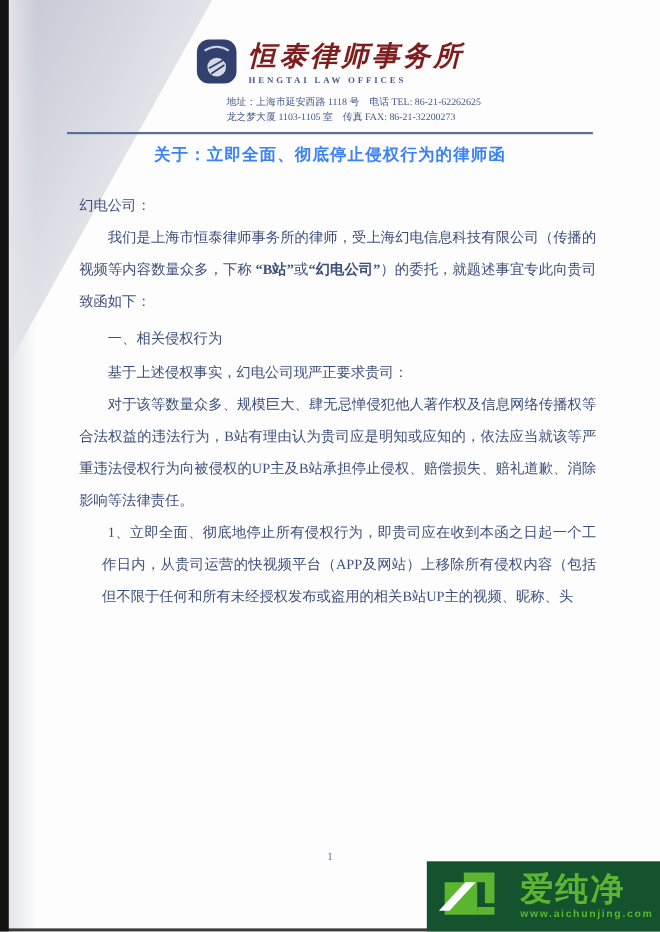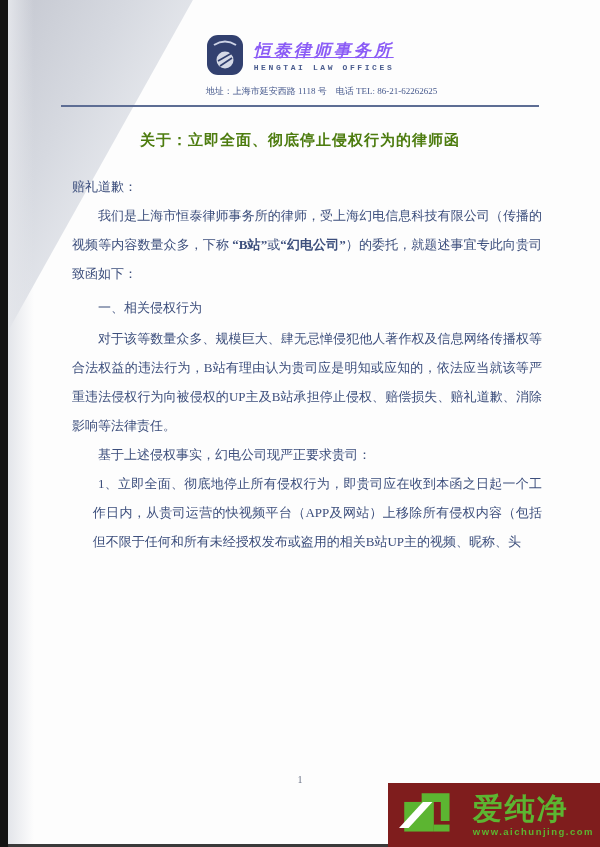--- a/index.html
+++ b/index.html
@@ -23,54 +23,53 @@
   .left-soft {
     position:absolute; left:8px; top:0; width:26px; height:847px; z-index:0;
     background:linear-gradient(to right,#e3e5ea,rgba(255,255,255,0));
   }
 
   
   .header { position:absolute; left:0; top:34px; width:600px; z-index:2; text-align:center; }
   .brand-row { display:flex; align-items:center; justify-content:center; gap:10px; }
   .brand-names { text-align:left; }
   .firm-cn {
-    font-size:17px; font-weight:bold; color:#8b5cf6; letter-spacing:3px;
+    font-size:25px; font-weight:bold; color:#7f1d1d; letter-spacing:3px;
     font-style:italic;
-    text-decoration:underline;
   }
-  .firm-en { font-size:8px; color:#4a5c8e; letter-spacing:2.6px; font-weight:bold; margin-top:1px;font-family:Liberation Mono, monospace; }
+  .firm-en { font-size:8px; color:#4a5c8e; letter-spacing:2.6px; font-weight:bold; margin-top:1px; }
   .addr { display:flex; justify-content:center; gap:18px; margin-top:8px; color:#46598c; font-size:9px; line-height:14px;padding-left:43px; }
   .addr-cn { text-align:left; }
   .addr-en { text-align:left; }
   .rule { width:478px; margin:7px auto 0 auto; border-top:2px solid #5d6d94; }
 
   
   .doc-title {
     position:absolute; left:0; top:131px; width:600px; z-index:2;
-    text-align:center; font-size:15px; font-weight:bold; color:#4d7c0f; letter-spacing:1px;
+    text-align:center; font-size:15px; font-weight:bold; color:#3b82f6; letter-spacing:1px;
   }
   .body-text {
     position:absolute; left:72px; top:172px; width:470px; z-index:2;
     color:#3c4e7c; font-size:13px; line-height:29px; text-align:justify;
   }
   .para { text-indent:2em; }
   .heading { font-weight:normal; text-indent:2em; margin-top:5px; margin-bottom:2px; }
   .salutation { text-indent:0; }
   .item { margin-left:1.6em; text-indent:0.4em; }
   .b { font-weight:bold; }
 
   .page-number {
     position:absolute; left:0; top:774px; width:600px; z-index:2;
     text-align:center; font-size:10px; color:#6b7387;
   }
 
   
   .watermark {
     position:absolute; right:0; bottom:0; width:212px; height:64px; z-index:4;
-    background:#7f1d1d; display:flex; align-items:center; justify-content:flex-end;
+    background:#14532d; display:flex; align-items:center; justify-content:flex-end;
     gap:20px; padding-right:6px;
   }
   .wm-text { text-align:left; }
   .wm-name { font-size:30px; font-weight:bold; color:#5cb531; letter-spacing:2px; line-height:30px; font-family:"Liberation Sans","DejaVu Sans",sans-serif; }
   .wm-url { font-size:9.5px; color:#5cb531; font-weight:bold; letter-spacing:1.5px; margin-top:2px; font-family:"Liberation Sans","DejaVu Sans",sans-serif; }
 </style>
 </head>
 <body>
 
 <div class="page">
@@ -89,33 +88,34 @@
         <path d="M12 27 L26 19 M14 32 L26 24" stroke="#32406f" stroke-width="1.6" fill="none"></path>
       </svg>
       <div class="brand-names">
         <div class="firm-cn">恒泰律师事务所</div>
         <div class="firm-en">HENGTAI LAW OFFICES</div>
       </div>
     </div>
     <div class="addr">
       <div class="addr-cn">
         <div>地址：上海市延安西路 1118 号　电话 TEL: 86-21-62262625</div>
+        <div>龙之梦大厦 1103-1105 室　传真 FAX: 86-21-32200273</div>
       </div>
     </div>
     <div class="rule"></div>
   </div>
 
   <div class="doc-title">关于：立即全面、彻底停止侵权行为的律师函</div>
 
   <div class="body-text">
-    <p class="salutation">赔礼道歉：</p>
+    <p class="salutation">幻电公司：</p>
     <p class="para"><span>我们是上海市恒泰律师事务所的律师，受上海幻电信息科技有限公司（传播的视频等内容数量众多，下称 </span><span class="b">“B站”</span><span>或</span><span class="b">“幻电公司”</span><span>）的委托，就题述事宜专此向贵司致函如下：</span></p>
     <p class="heading">一、相关侵权行为</p>
+    <p class="para">基于上述侵权事实，幻电公司现严正要求贵司：</p>
     <p class="para">对于该等数量众多、规模巨大、肆无忌惮侵犯他人著作权及信息网络传播权等合法权益的违法行为，B站有理由认为贵司应是明知或应知的，依法应当就该等严重违法侵权行为向被侵权的UP主及B站承担停止侵权、赔偿损失、赔礼道歉、消除影响等法律责任。</p>
-    <p class="para">基于上述侵权事实，幻电公司现严正要求贵司：</p>
     <p class="para item">1、立即全面、彻底地停止所有侵权行为，即贵司应在收到本函之日起一个工作日内，从贵司运营的快视频平台（APP及网站）上移除所有侵权内容（包括但不限于任何和所有未经授权发布或盗用的相关B站UP主的视频、昵称、头</p>
   </div>
 
   <div class="page-number">1</div>
 
   <div class="watermark">
     <svg width="54" height="54" viewBox="0 0 62 62">
       <path d="M6 16 H40 V50 H6 Z" fill="#5cb531"></path>
       <path d="M0 46 L34 9 L45 9 L11 46 Z" fill="#ffffff"></path>
       <path d="M26 6 H58 V38 H48 V16 H26 Z" fill="#5cb531"></path>

